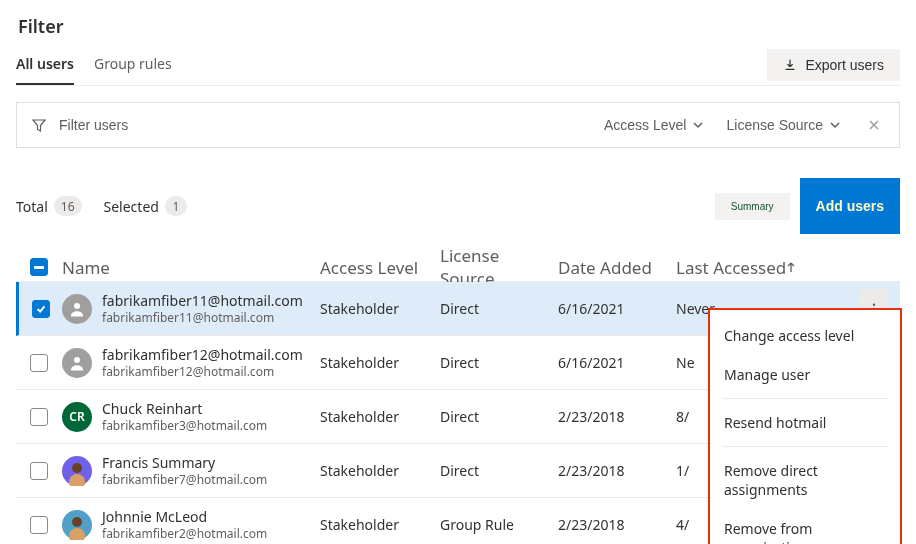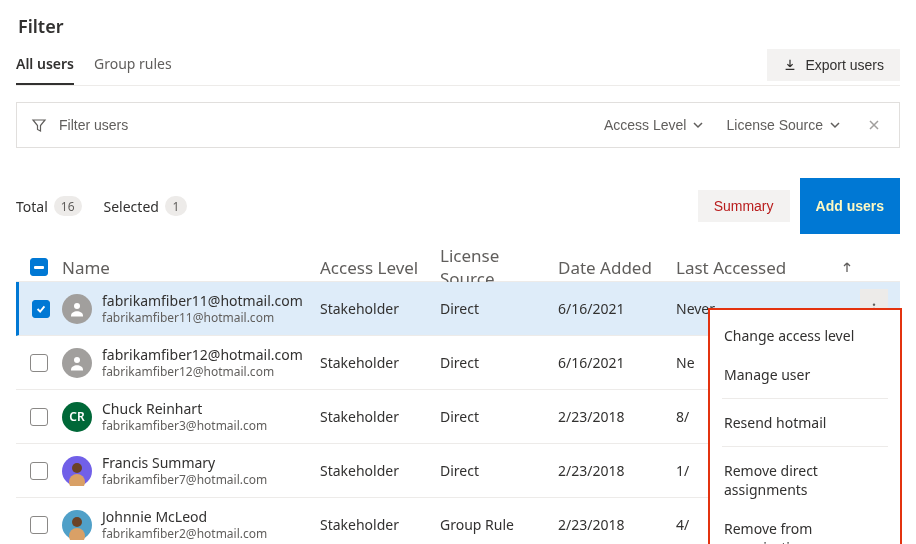--- a/index.html
+++ b/index.html
@@ -15,27 +15,27 @@
   .export-btn svg { width: 14px; height: 14px; }
   .filter-bar { display: flex; align-items: center; border: 1px solid #e1dfdd; margin-top: 16px; padding: 10px 14px; gap: 10px; }
   .filter-left { display: flex; align-items: center; gap: 10px; color: #605e5c; }
   .filter-input { border: none; outline: none; font-size: 14px; color: #323130; width: 200px; background: transparent; }
   .filter-input::placeholder { color: #605e5c; }
   .dropdown-btn { display: flex; align-items: center; gap: 6px; background: none; border: none; color: #605e5c; font-size: 14px; cursor: pointer; padding: 4px 6px; }
   .close-btn { background: none; border: none; color: #a19f9d; cursor: pointer; padding: 4px; margin-left: 6px; }
   .counts-row { display: flex; align-items: center; margin-top: 30px; margin-bottom: 10px; }
   .count-label { font-size: 14px; color: #323130; margin-right: 6px; }
   .badge { display: inline-flex; align-items: center; justify-content: center; min-width: 22px; height: 20px; border-radius: 10px; background: #edebe9; color: #605e5c; font-size: 12px; padding: 0 7px; margin-right: 22px; }
-  .summary-btn { background: #f3f2f1; border: none; padding: 8px 16px; cursor: pointer; font-size: 14px; color: #b91c1c; margin-right: 10px; }
+  .summary-btn { background: #f3f2f1; border: none; padding: 8px 16px; cursor: pointer; font-size: 10px; color: #14532d; margin-right: 10px; }
   .add-btn { background: #0078d4; color: #fef9c3; border: none; padding: 20px 16px; cursor: pointer; font-size: 14px; font-weight: 600; }
   .table { width: 100%; }
   .thead-row, .trow { display: grid; grid-template-columns: 46px 258px 120px 118px 118px 1fr 40px; align-items: center; border-bottom: 1px solid #edebe9; }
   .thead-row { height: 38px; font-size: 17px; color: #605e5c; }
   .thead-row .th { padding-right: 8px; }
-  .th.sort { display: flex; align-items: center; gap: 0; justify-content: space-between; }
+  .th.sort { display: flex; align-items: center; gap: 0; }
   .checkbox { width: 18px; height: 18px; border: 1px solid #8a8886; border-radius: 3px; background: #fff; display: flex; align-items: center; justify-content: center; cursor: pointer; }
   .checkbox.header { background: #0078d4; border-color: #0078d4; }
   .checkbox.header .dash { width: 10px; height: 3px; background: #fff; border-radius: 1px; }
   .checkbox.checked { background: #0078d4; border-color: #0078d4; }
   .checkbox.checked svg { stroke: #fff; }
   .check-cell { display: flex; justify-content: center; }
   .trow { height: 54px; position: relative; }
   .trow.selected { background: #deecf9; border-left: 3px solid #0078d4; grid-template-columns: 43px 258px 120px 118px 118px 1fr 40px; }
   .name-cell { display: flex; align-items: center; gap: 10px; }
   .avatar { width: 30px; height: 30px; border-radius: 50%; display: flex; align-items: center; justify-content: center; font-size: 12px; font-weight: 600; color: #fff; flex-shrink: 0; }

